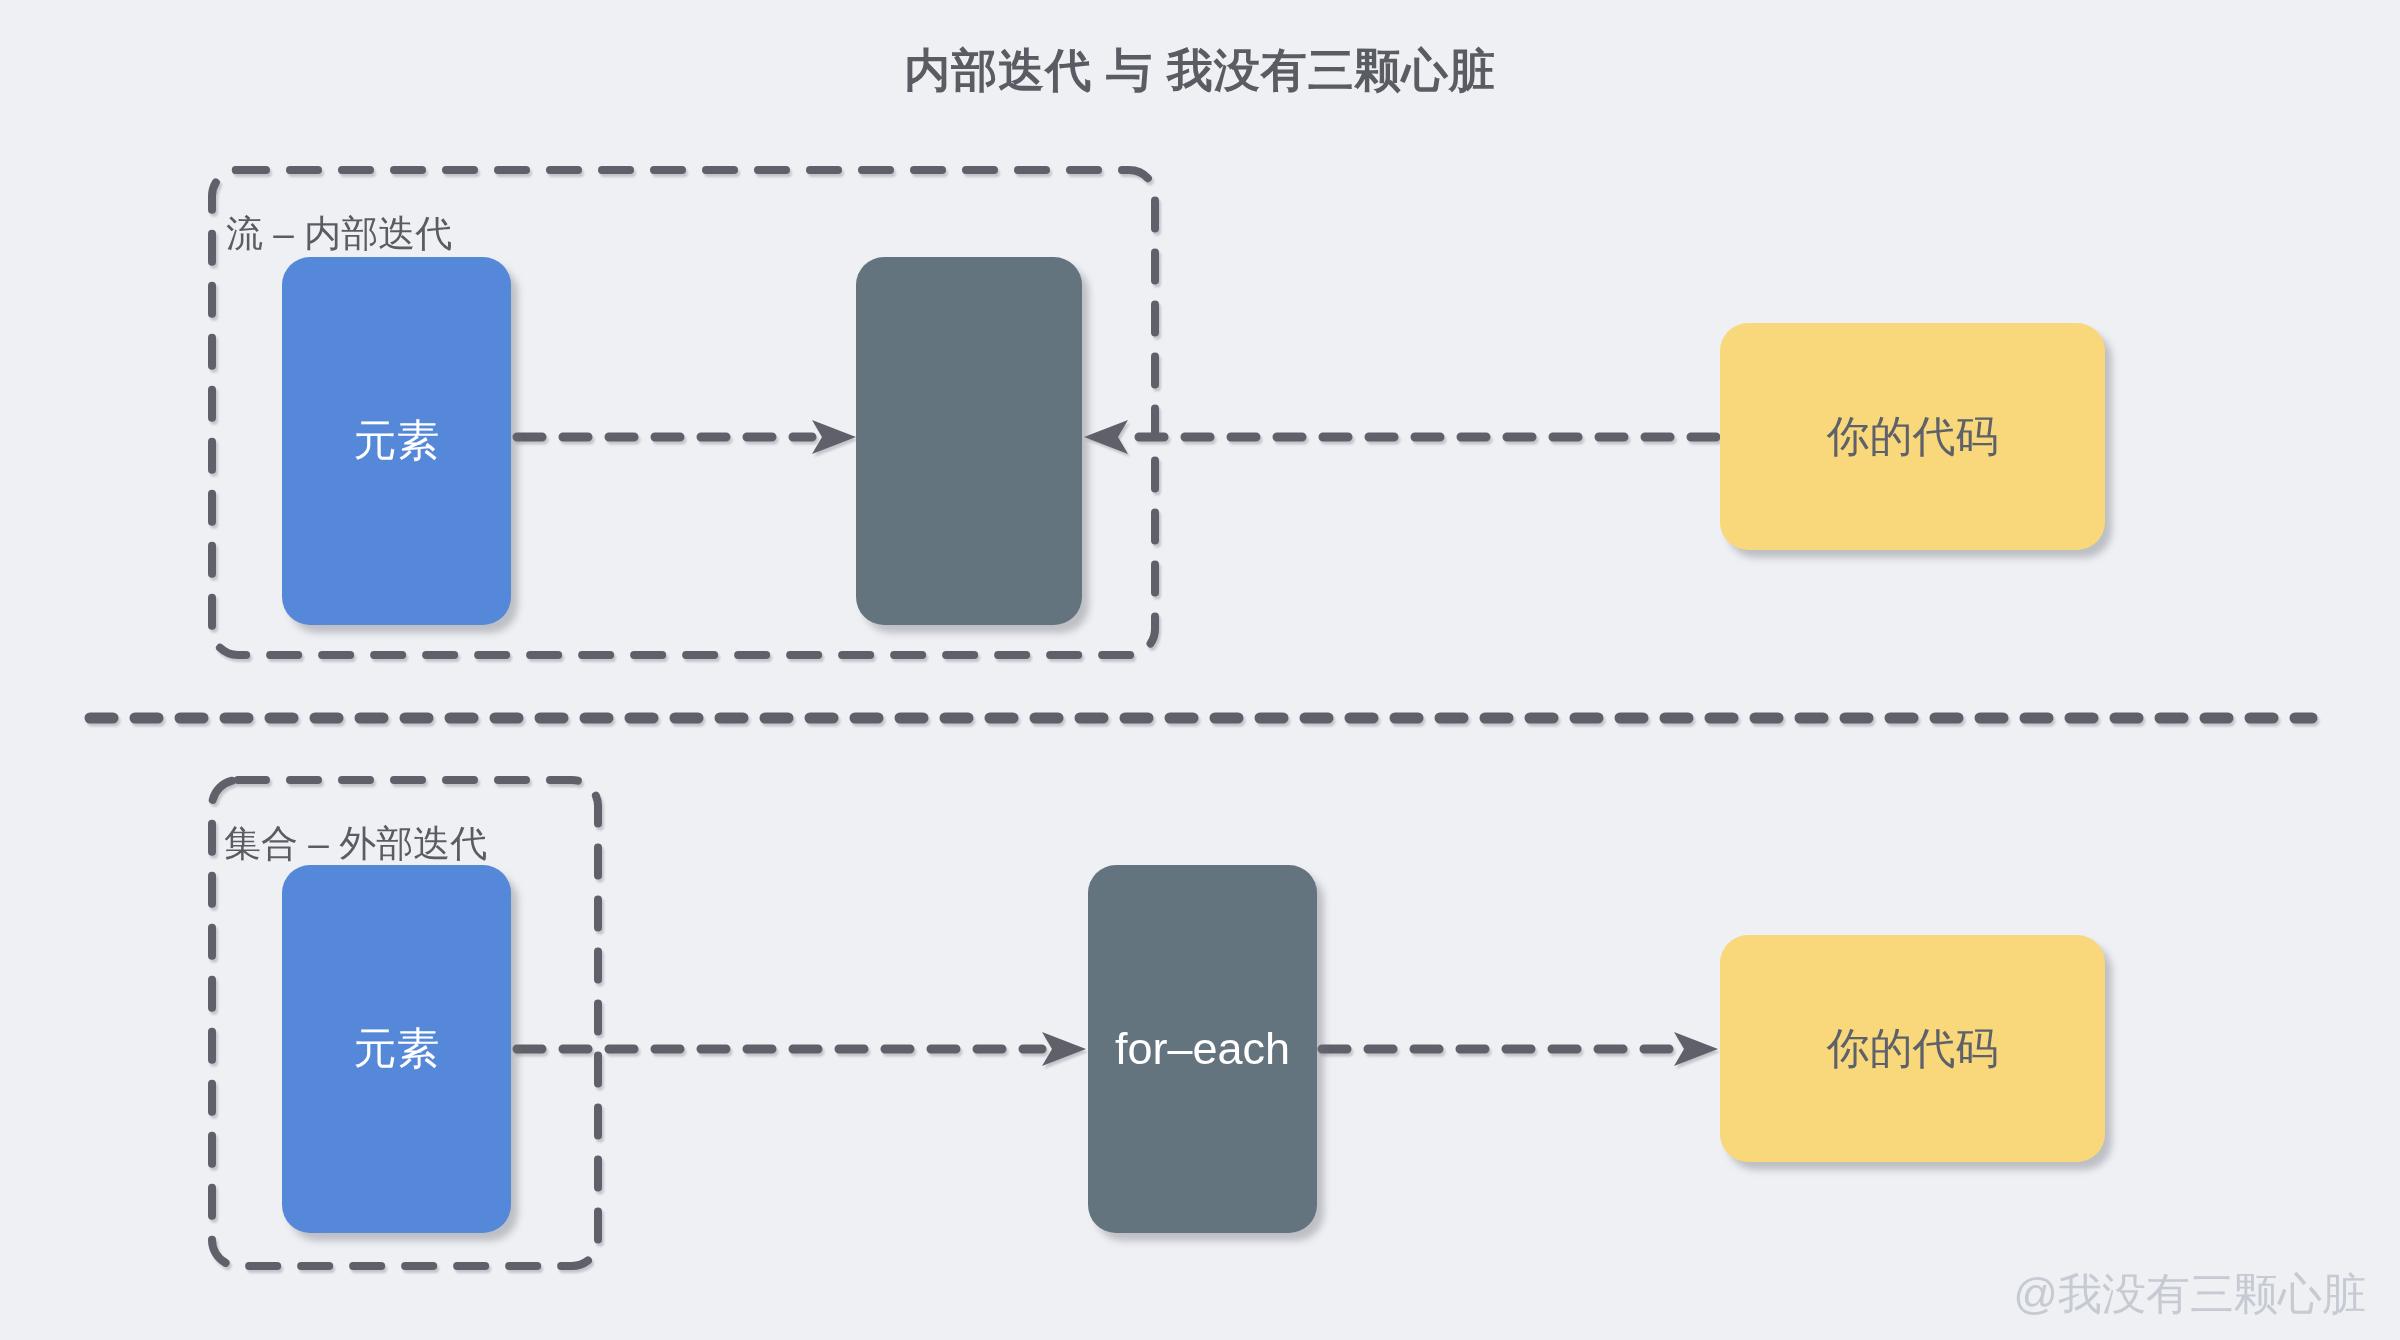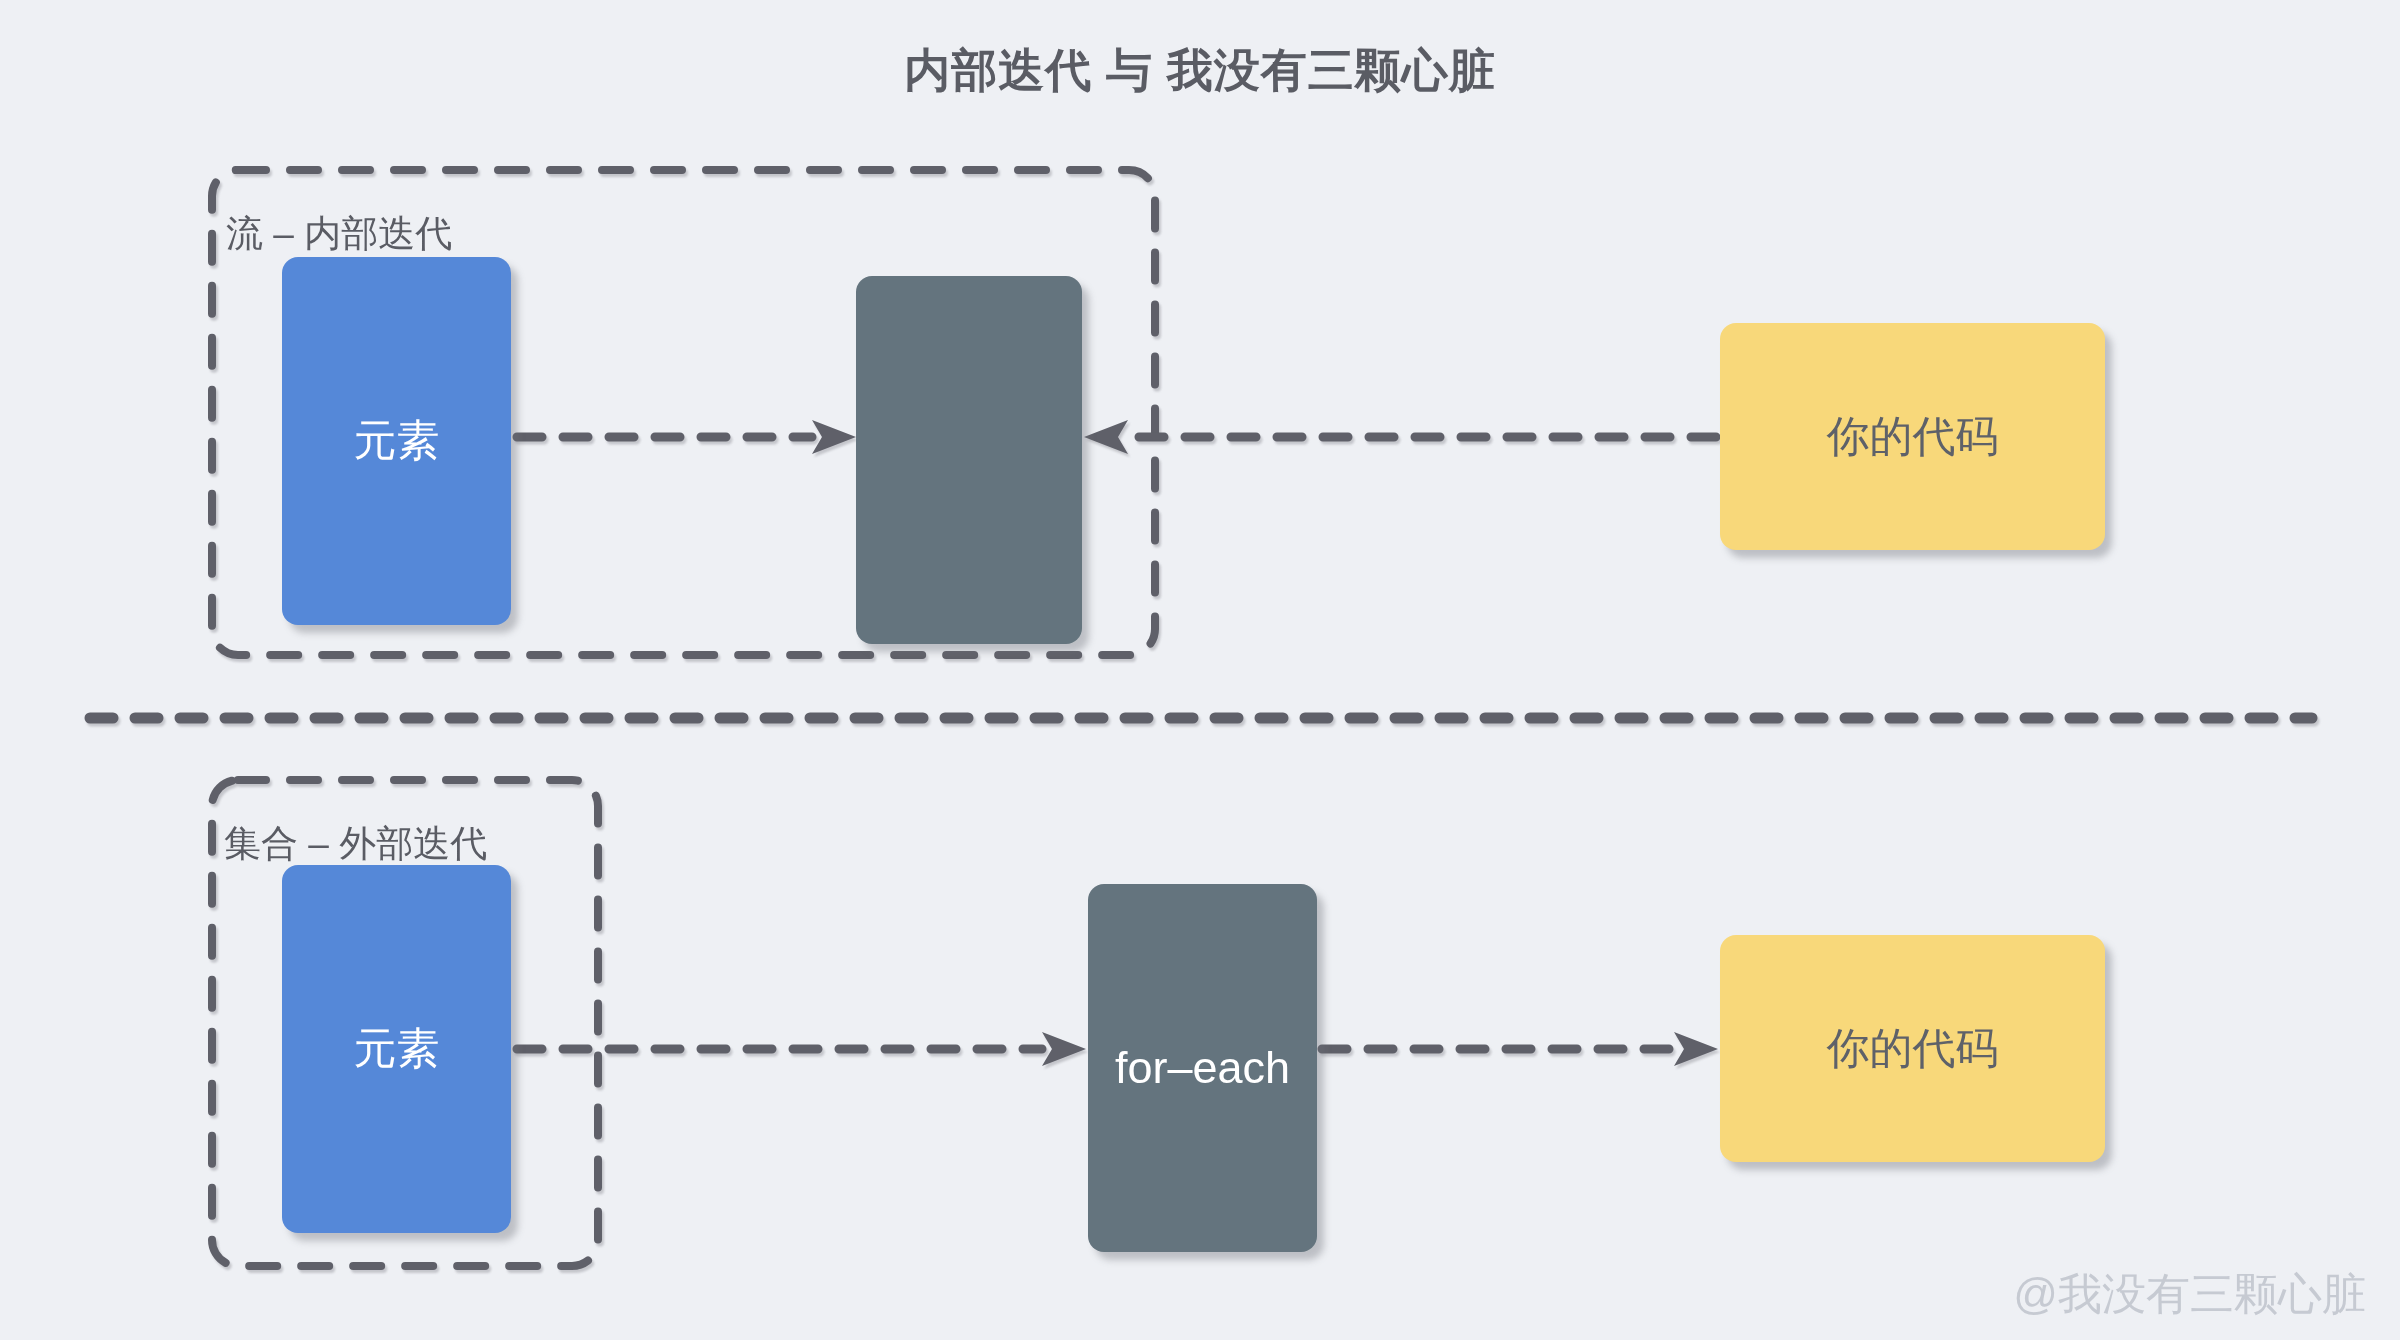--- a/index.html
+++ b/index.html
@@ -34,27 +34,27 @@
     font-size:37px;
     color:var(--text-dark);
     white-space:nowrap;
     margin-top:17px;
   }
   .label-top{left:226px;top:192px;}
   .label-bottom{left:224px;top:802px;}
   .node{
     position:absolute;
     display:flex;align-items:center;justify-content:center;
-    border-radius:16px;
+    border-radius:28px;
     box-shadow:7px 8px 7px rgba(110,112,122,0.38);
     font-size:43px;
     white-space:nowrap;
   }
   .node.blue{background:var(--blue);color:#ffffff;}
-  .node.slate{background:var(--slate);color:#ffffff;margin-top:19px;}
+  .node.slate{background:var(--slate);color:#ffffff;}
   .node.yellow{background:var(--yellow);color:var(--box-text-dark);}
   .el-top{left:282px;top:257px;width:229px;height:368px;}
   .stream-top{left:856px;top:257px;width:226px;height:368px;}
   .code-top{left:1720px;top:323px;width:385px;height:227px;}
   .el-bottom{left:282px;top:865px;width:229px;height:368px;}
   .foreach-bottom{left:1088px;top:865px;width:229px;height:368px;font-size:45px;}
   .code-bottom{left:1720px;top:935px;width:385px;height:227px;}
   .watermark{
     position:absolute;right:34px;bottom:16px;
     font-size:44px;color:var(--watermark);

